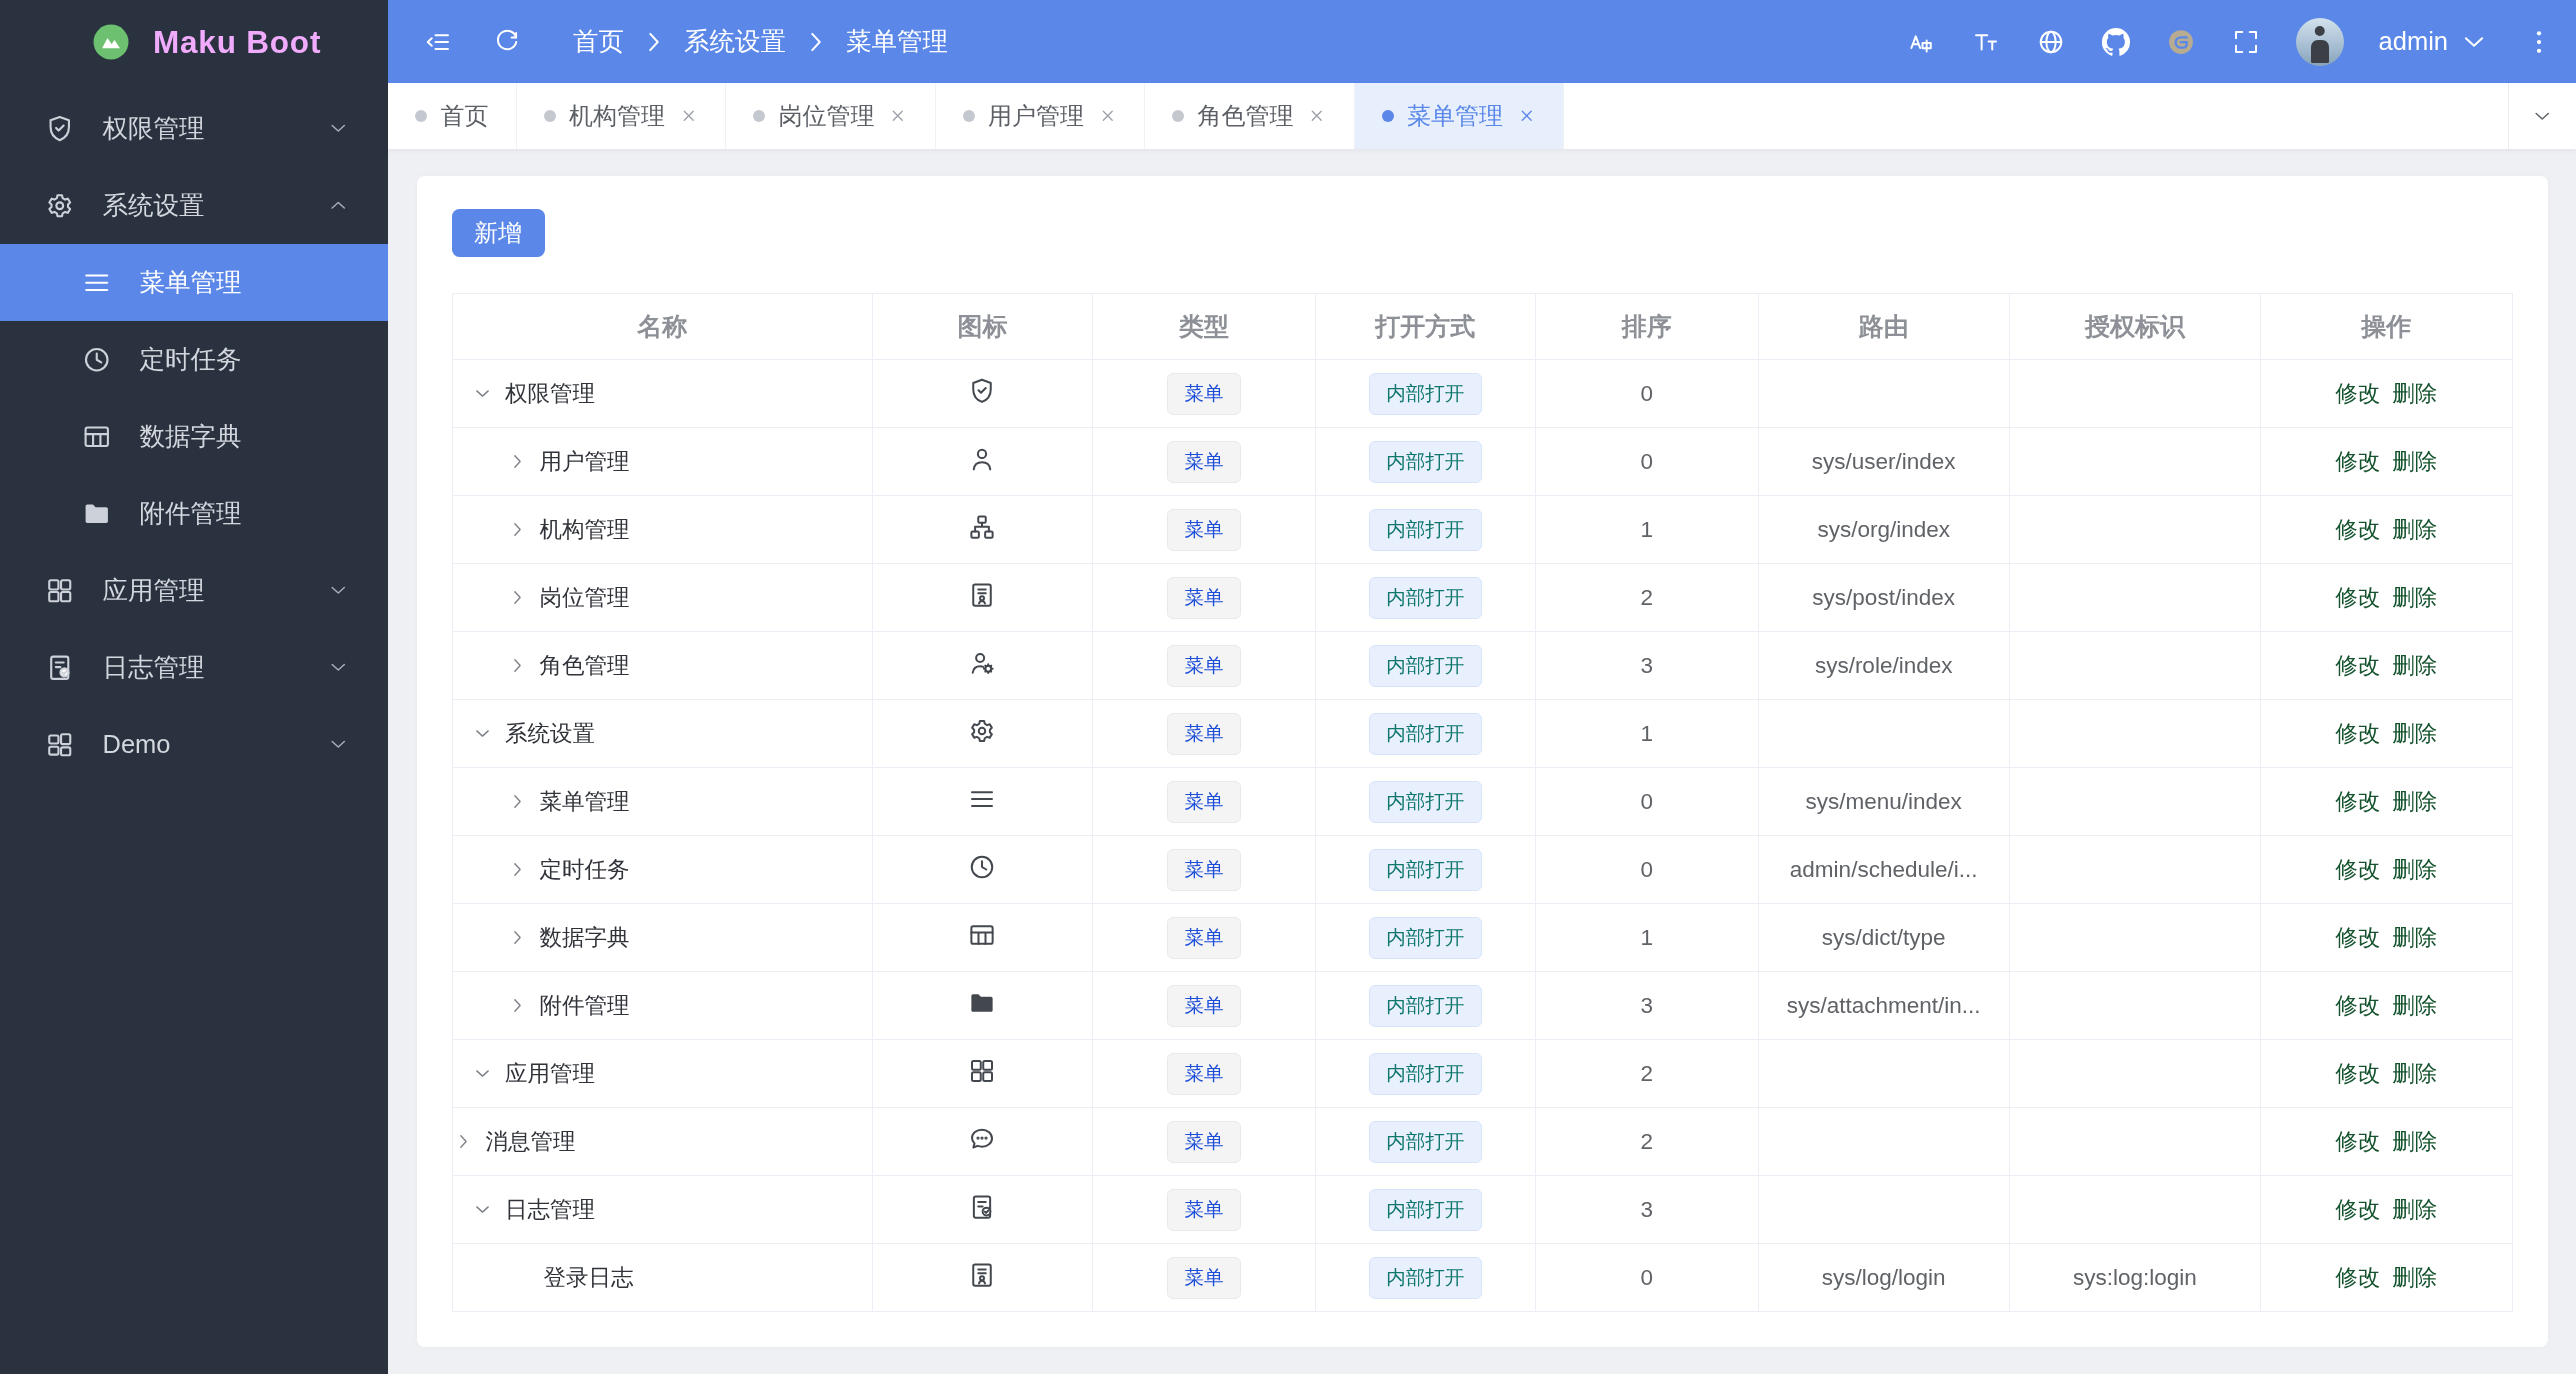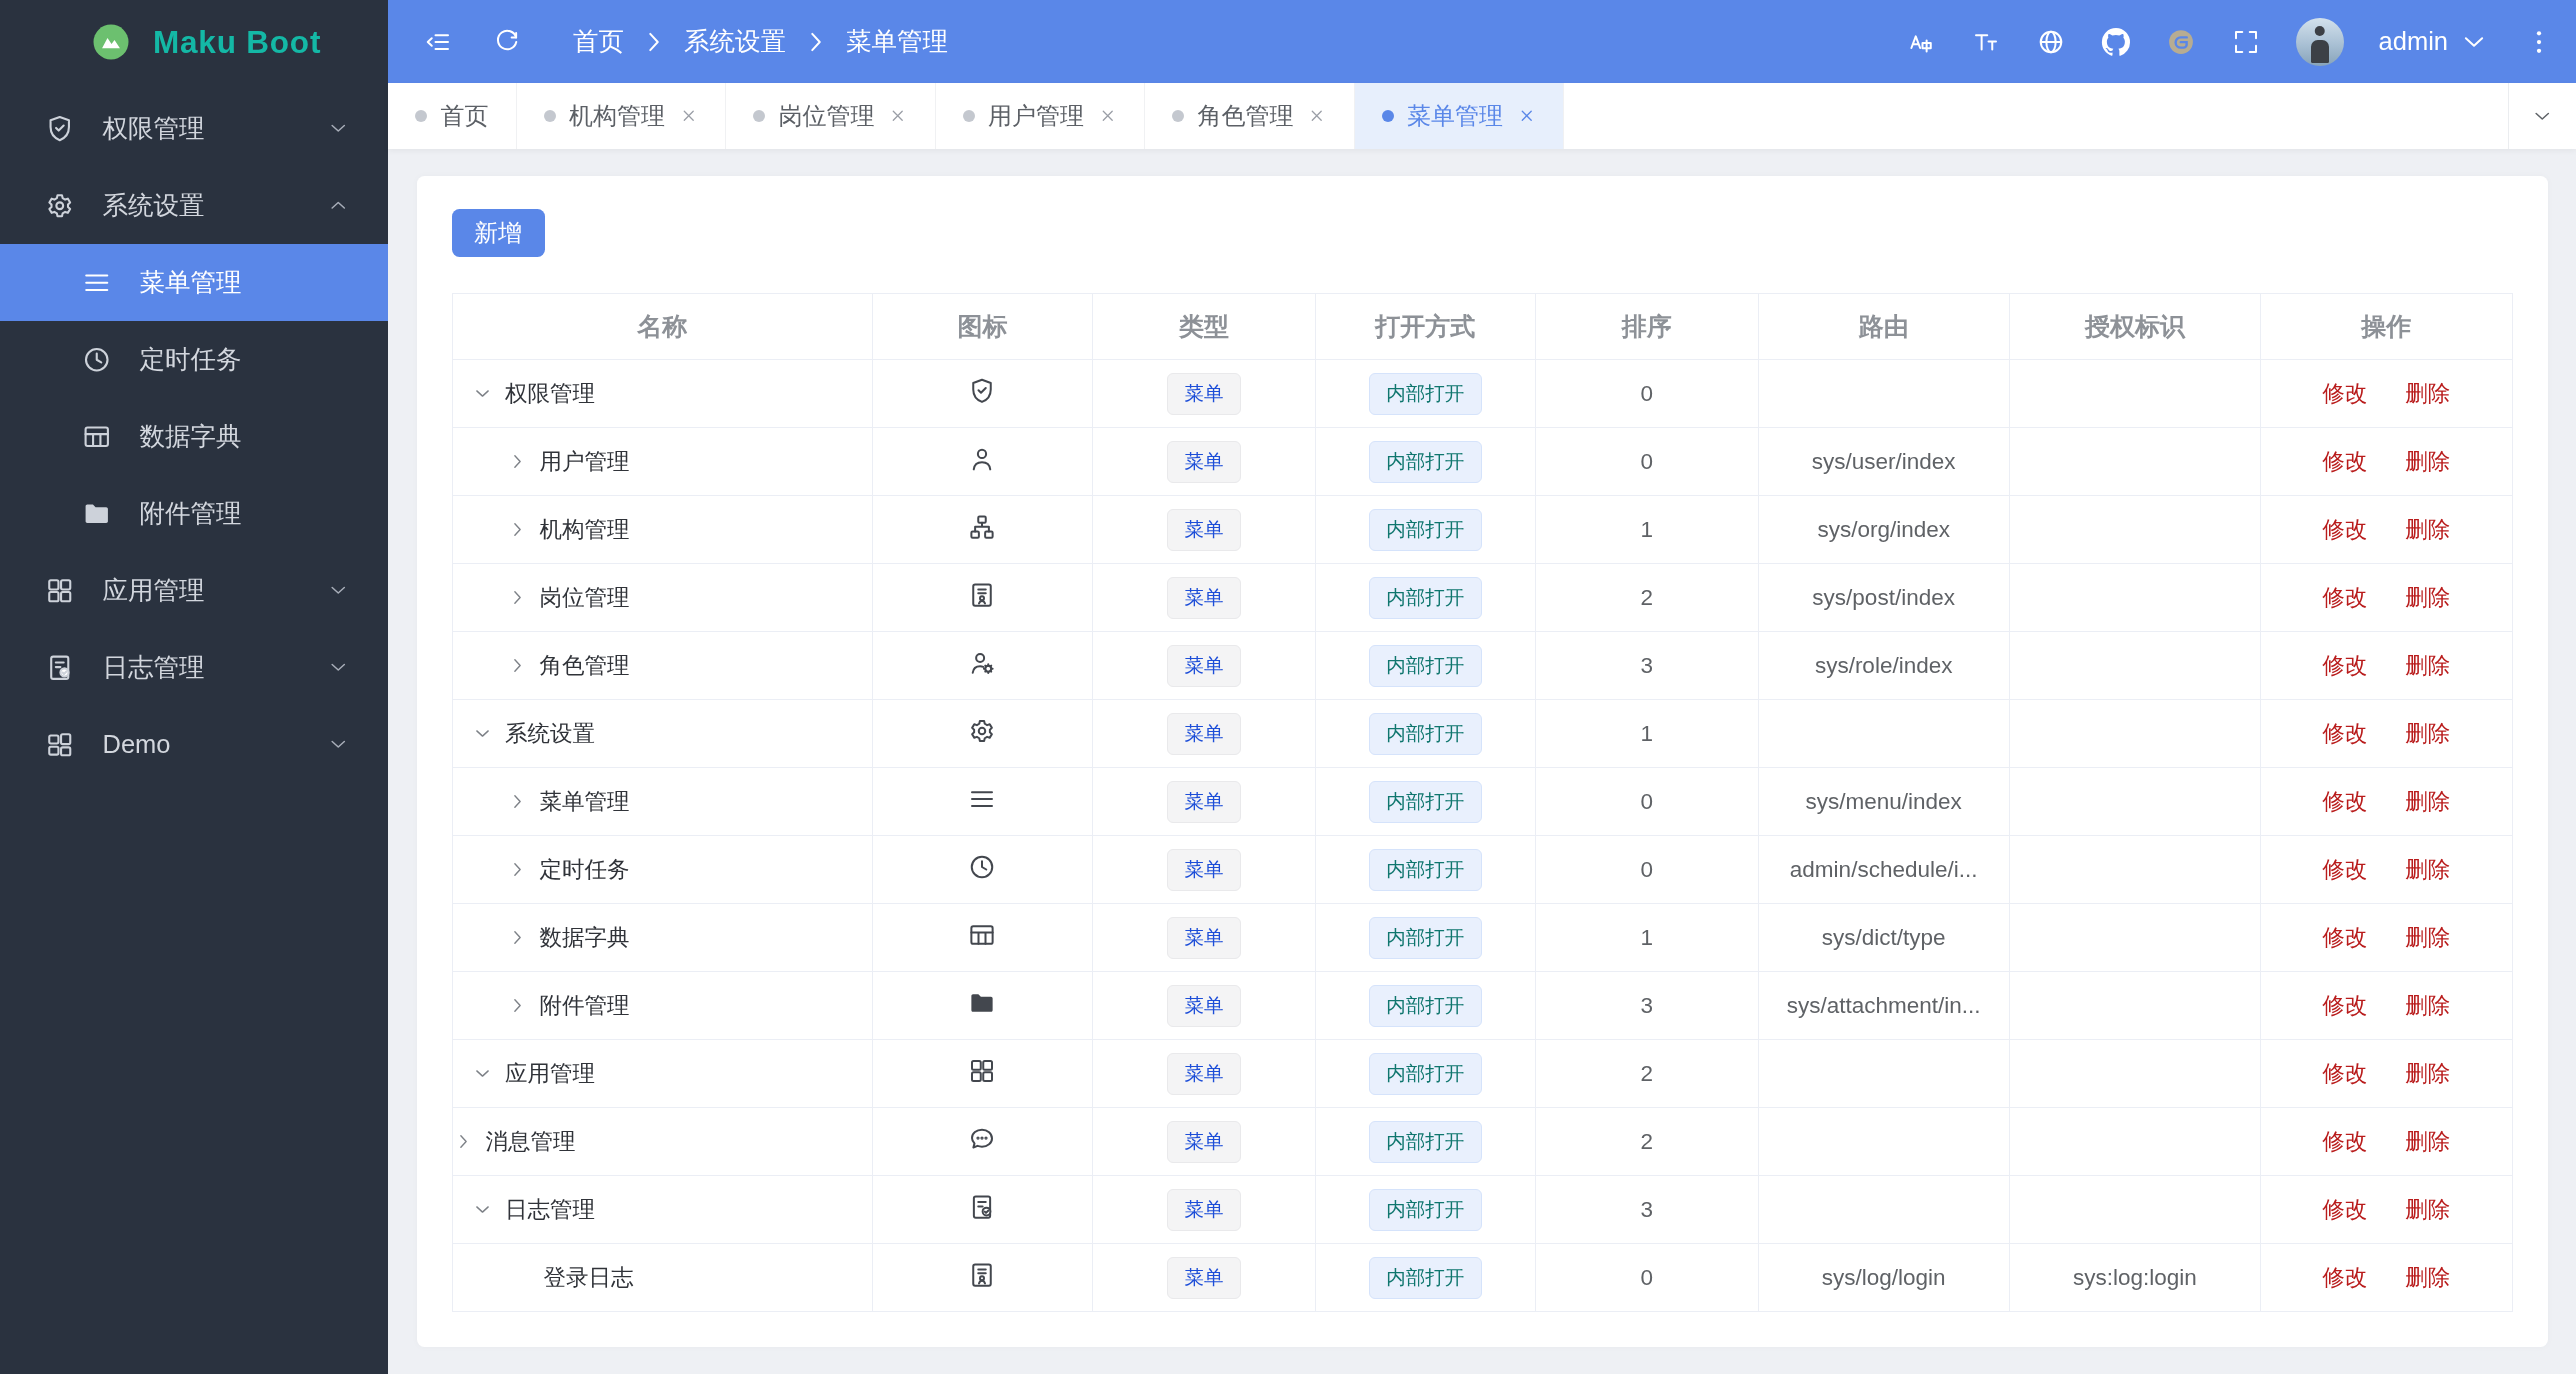--- a/index.html
+++ b/index.html
@@ -5,21 +5,21 @@
   *{box-sizing:border-box;margin:0;padding:0}
   html,body{width:2576px;height:1374px}
   body{font-family:"Liberation Sans",sans-serif;overflow:hidden;background:#eef0f4}
   .app{display:flex;width:100%;height:100%}
 
   
   .sidebar{width:388px;background:#2a323f;flex-shrink:0;display:flex;flex-direction:column}
   .logo{height:84px;display:flex;align-items:center;padding-left:90px}
   .logo .logo-icn{width:42px;height:42px;display:inline-flex}
   .logo .logo-icn svg{width:100%;height:100%}
-  .logo-title{margin-left:21px;font-size:31.5px;font-weight:bold;color:#14b8a6;letter-spacing:0.8px}
+  .logo-title{margin-left:21px;font-size:31.5px;font-weight:bold;color:#f0abfc;letter-spacing:0.8px}
   .side-nav{padding-top:6px}
   .side-item{height:77px;display:flex;align-items:center;padding:0 39px 0 44px;font-size:25.5px;color:#d3d7de;cursor:pointer}
   .side-item .icn{color:#cdd2da}
   .side-item .mi{width:31.5px;height:31.5px;margin-right:27px}
   .side-item .lbl{flex:1;white-space:nowrap}
   .side-item .chev{width:22.5px;height:22.5px;color:#a7adb8}
   .sub .side-item{padding-left:81px}
   .side-item.active{background:#5a87e8;color:#fff}
   .side-item.active .icn{color:#fff}
 
@@ -67,21 +67,21 @@
   th{height:66px;font-size:25px;color:#8d9197;font-weight:bold;text-align:center;background:#fff}
   td{height:68px;font-size:22.5px;color:#5f6266;text-align:center;white-space:nowrap;overflow:hidden}
   td.name-cell{text-align:left}
   .name-inner{display:flex;align-items:center;color:#303339}
   .expand{width:21px;height:21px;color:#7d8187;margin-right:12px;flex:none;cursor:pointer}
   .expand.hidden{visibility:hidden}
   .cell-icn{width:30px;height:30px;color:#43474e}
   .tag{display:inline-flex;align-items:center;height:42px;padding:0 16.5px;border-radius:6px;font-size:19.5px;white-space:nowrap}
   .tag-gray{background:#f4f4f5;border:0.8px solid #e9e9eb;color:#1d4ed8}
   .tag-blue{background:#e9f0fd;border:0.8px solid #d5e3fb;color:#0f766e}
-  .ops a{color:#b91c1c;text-decoration:none;margin:0 19px;cursor:pointer}
+  .ops a{color:#14532d;text-decoration:none;margin:0 6px;cursor:pointer}
 </style>
 </head>
 <body>
 
 <div class="app" data-name="app-window">
 
   <aside class="sidebar" data-name="sidebar">
     <div class="logo" data-name="logo">
       <span class="logo-icn" data-name="logo-icon">
           <svg viewBox="0 0 24 24" fill="currentColor" stroke="none">

